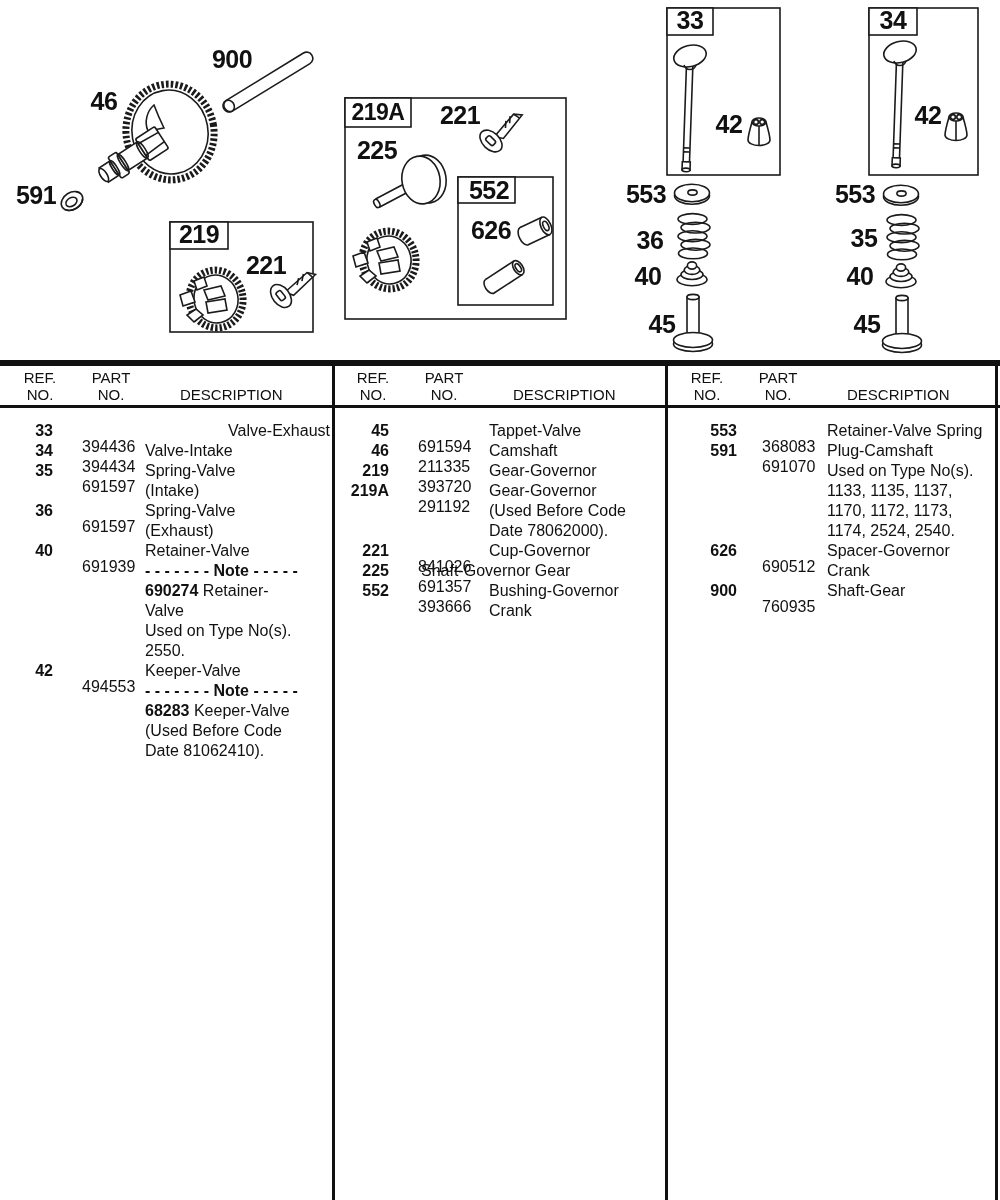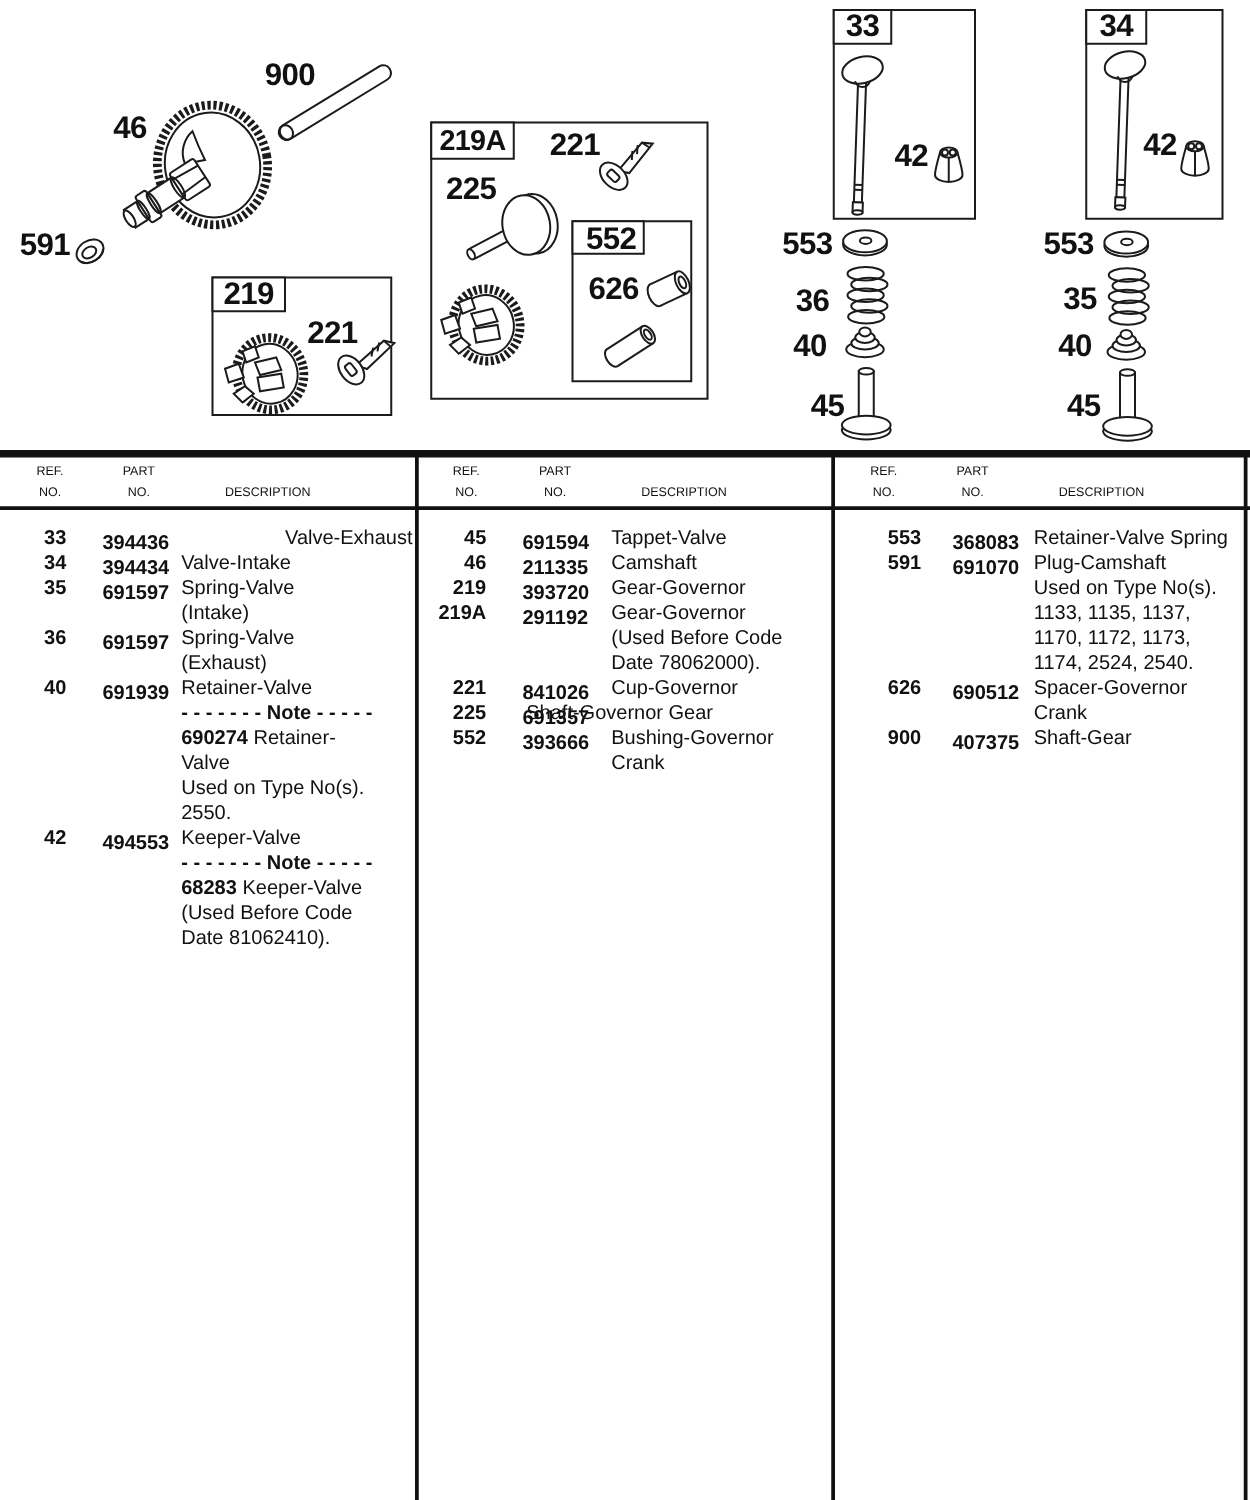--- a/index.html
+++ b/index.html
@@ -9,29 +9,29 @@
   #page { position:relative; width:1000px; height:1200px; background:#fff; }
   #diagram { position:absolute; left:0; top:0; }
 
   
   .t-top    { position:absolute; left:0; top:360px; width:1000px; height:6px; background:#111; }
   .t-headsep{ position:absolute; left:0; top:405px; width:1000px; height:3px; background:#111; }
   .vdiv     { position:absolute; top:360px; width:3px; height:840px; background:#111; }
   #vdiv1 { left:332px; } #vdiv2 { left:665px; } #vdiv3 { left:995px; }
 
   .thead { position:absolute; top:369px; width:330px; height:36px;
-           font-size:10px; line-height:17px; }
+           font-size:15px; line-height:17px; }
   .th-ref  { position:absolute; left:10px; width:60px; text-align:center; }
   .th-part { position:absolute; left:81px; width:60px; text-align:center; }
   .th-desc { position:absolute; left:180px; top:17px; white-space:nowrap; }
 
   .tcol { position:absolute; top:421px; width:330px; font-size:16px; line-height:20px; }
   .trow { position:relative; }
   .ref  { position:absolute; left:0; top:0; text-align:right; font-weight:bold; }
-  .part { position:absolute; top:4px; font-weight:bold; }
+  .part { position:absolute; top:16px; font-weight:normal; }
   .dline { white-space:nowrap; }
   .dline b { font-weight:bold; }
 </style>
 </head>
 <body>
 
 <div id="page">
 
   <svg id="diagram" width="1000" height="360" viewBox="0 0 1000 360">
     <defs>
@@ -392,21 +392,21 @@
           <div class="trow">
             <span class="ref" style="width: 70px;">626</span>
             <span class="part" style="left: 95px;">690512</span>
             <div class="desc" style="margin-left: 160px;">
               <div class="dline">Spacer-Governor</div>
               <div class="dline">Crank</div>
             </div>
           </div>
           <div class="trow">
             <span class="ref" style="width: 70px;">900</span>
-            <span class="part" style="left: 95px;">407375</span>
+            <span class="part" style="left: 95px;">760935</span>
             <div class="desc" style="margin-left: 160px;">
               <div class="dline">Shaft-Gear</div>
             </div>
           </div>
         </div>
       </div>
   </div>
 </div>
 
 </body></html>

